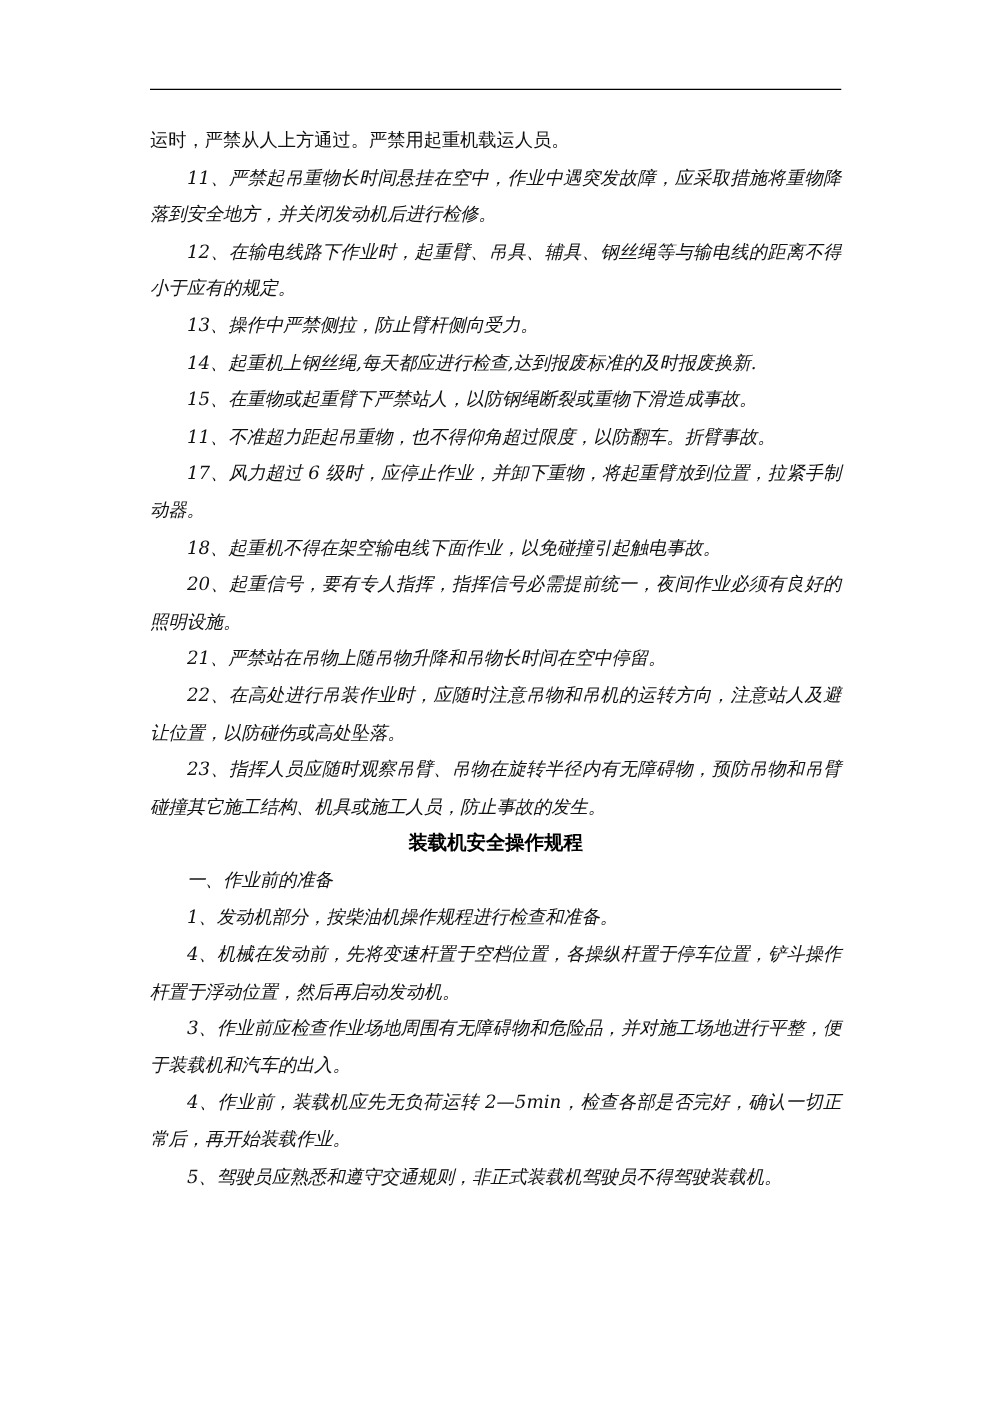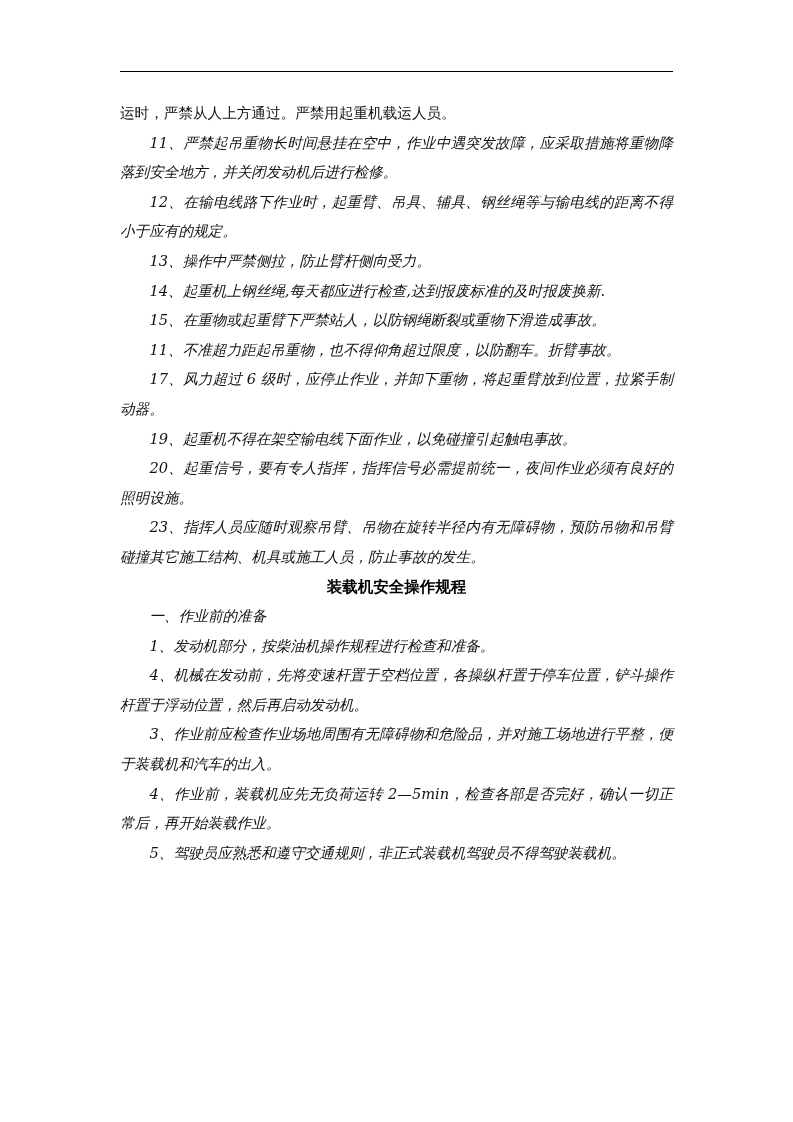--- a/index.html
+++ b/index.html
@@ -27,22 +27,24 @@
 
   <div class="body-text">
     <p class="para">运时，严禁从人上方通过。严禁用起重机载运人员。</p>
     <p class="para indent">11、严禁起吊重物长时间悬挂在空中，作业中遇突发故障，应采取措施将重物降落到安全地方，并关闭发动机后进行检修。</p>
     <p class="para indent">12、在输电线路下作业时，起重臂、吊具、辅具、钢丝绳等与输电线的距离不得小于应有的规定。</p>
     <p class="para indent">13、操作中严禁侧拉，防止臂杆侧向受力。</p>
     <p class="para indent">14、起重机上钢丝绳,每天都应进行检查,达到报废标准的及时报废换新.</p>
     <p class="para indent">15、在重物或起重臂下严禁站人，以防钢绳断裂或重物下滑造成事故。</p>
     <p class="para indent">11、不准超力距起吊重物，也不得仰角超过限度，以防翻车。折臂事故。</p>
     <p class="para indent">17、风力超过 6 级时，应停止作业，并卸下重物，将起重臂放到位置，拉紧手制动器。</p>
-    <p class="para indent">19、起重机不得在架空输电线下面作业，以免碰撞引起触电事故。</p>
+    <p class="para indent">18、起重机不得在架空输电线下面作业，以免碰撞引起触电事故。</p>
     <p class="para indent">20、起重信号，要有专人指挥，指挥信号必需提前统一，夜间作业必须有良好的照明设施。</p>
+    <p class="para indent">21、严禁站在吊物上随吊物升降和吊物长时间在空中停留。</p>
+    <p class="para indent">22、在高处进行吊装作业时，应随时注意吊物和吊机的运转方向，注意站人及避让位置，以防碰伤或高处坠落。</p>
     <p class="para indent">23、指挥人员应随时观察吊臂、吊物在旋转半径内有无障碍物，预防吊物和吊臂碰撞其它施工结构、机具或施工人员，防止事故的发生。</p>
 
     <h2 class="title">装载机安全操作规程</h2>
 
     <p class="para indent">一、作业前的准备</p>
     <p class="para indent">1、发动机部分，按柴油机操作规程进行检查和准备。</p>
     <p class="para indent">4、机械在发动前，先将变速杆置于空档位置，各操纵杆置于停车位置，铲斗操作杆置于浮动位置，然后再启动发动机。</p>
     <p class="para indent">3、作业前应检查作业场地周围有无障碍物和危险品，并对施工场地进行平整，便于装载机和汽车的出入。</p>
     <p class="para indent">4、作业前，装载机应先无负荷运转 2—5min，检查各部是否完好，确认一切正常后，再开始装载作业。</p>
     <p class="para indent">5、驾驶员应熟悉和遵守交通规则，非正式装载机驾驶员不得驾驶装载机。</p>

